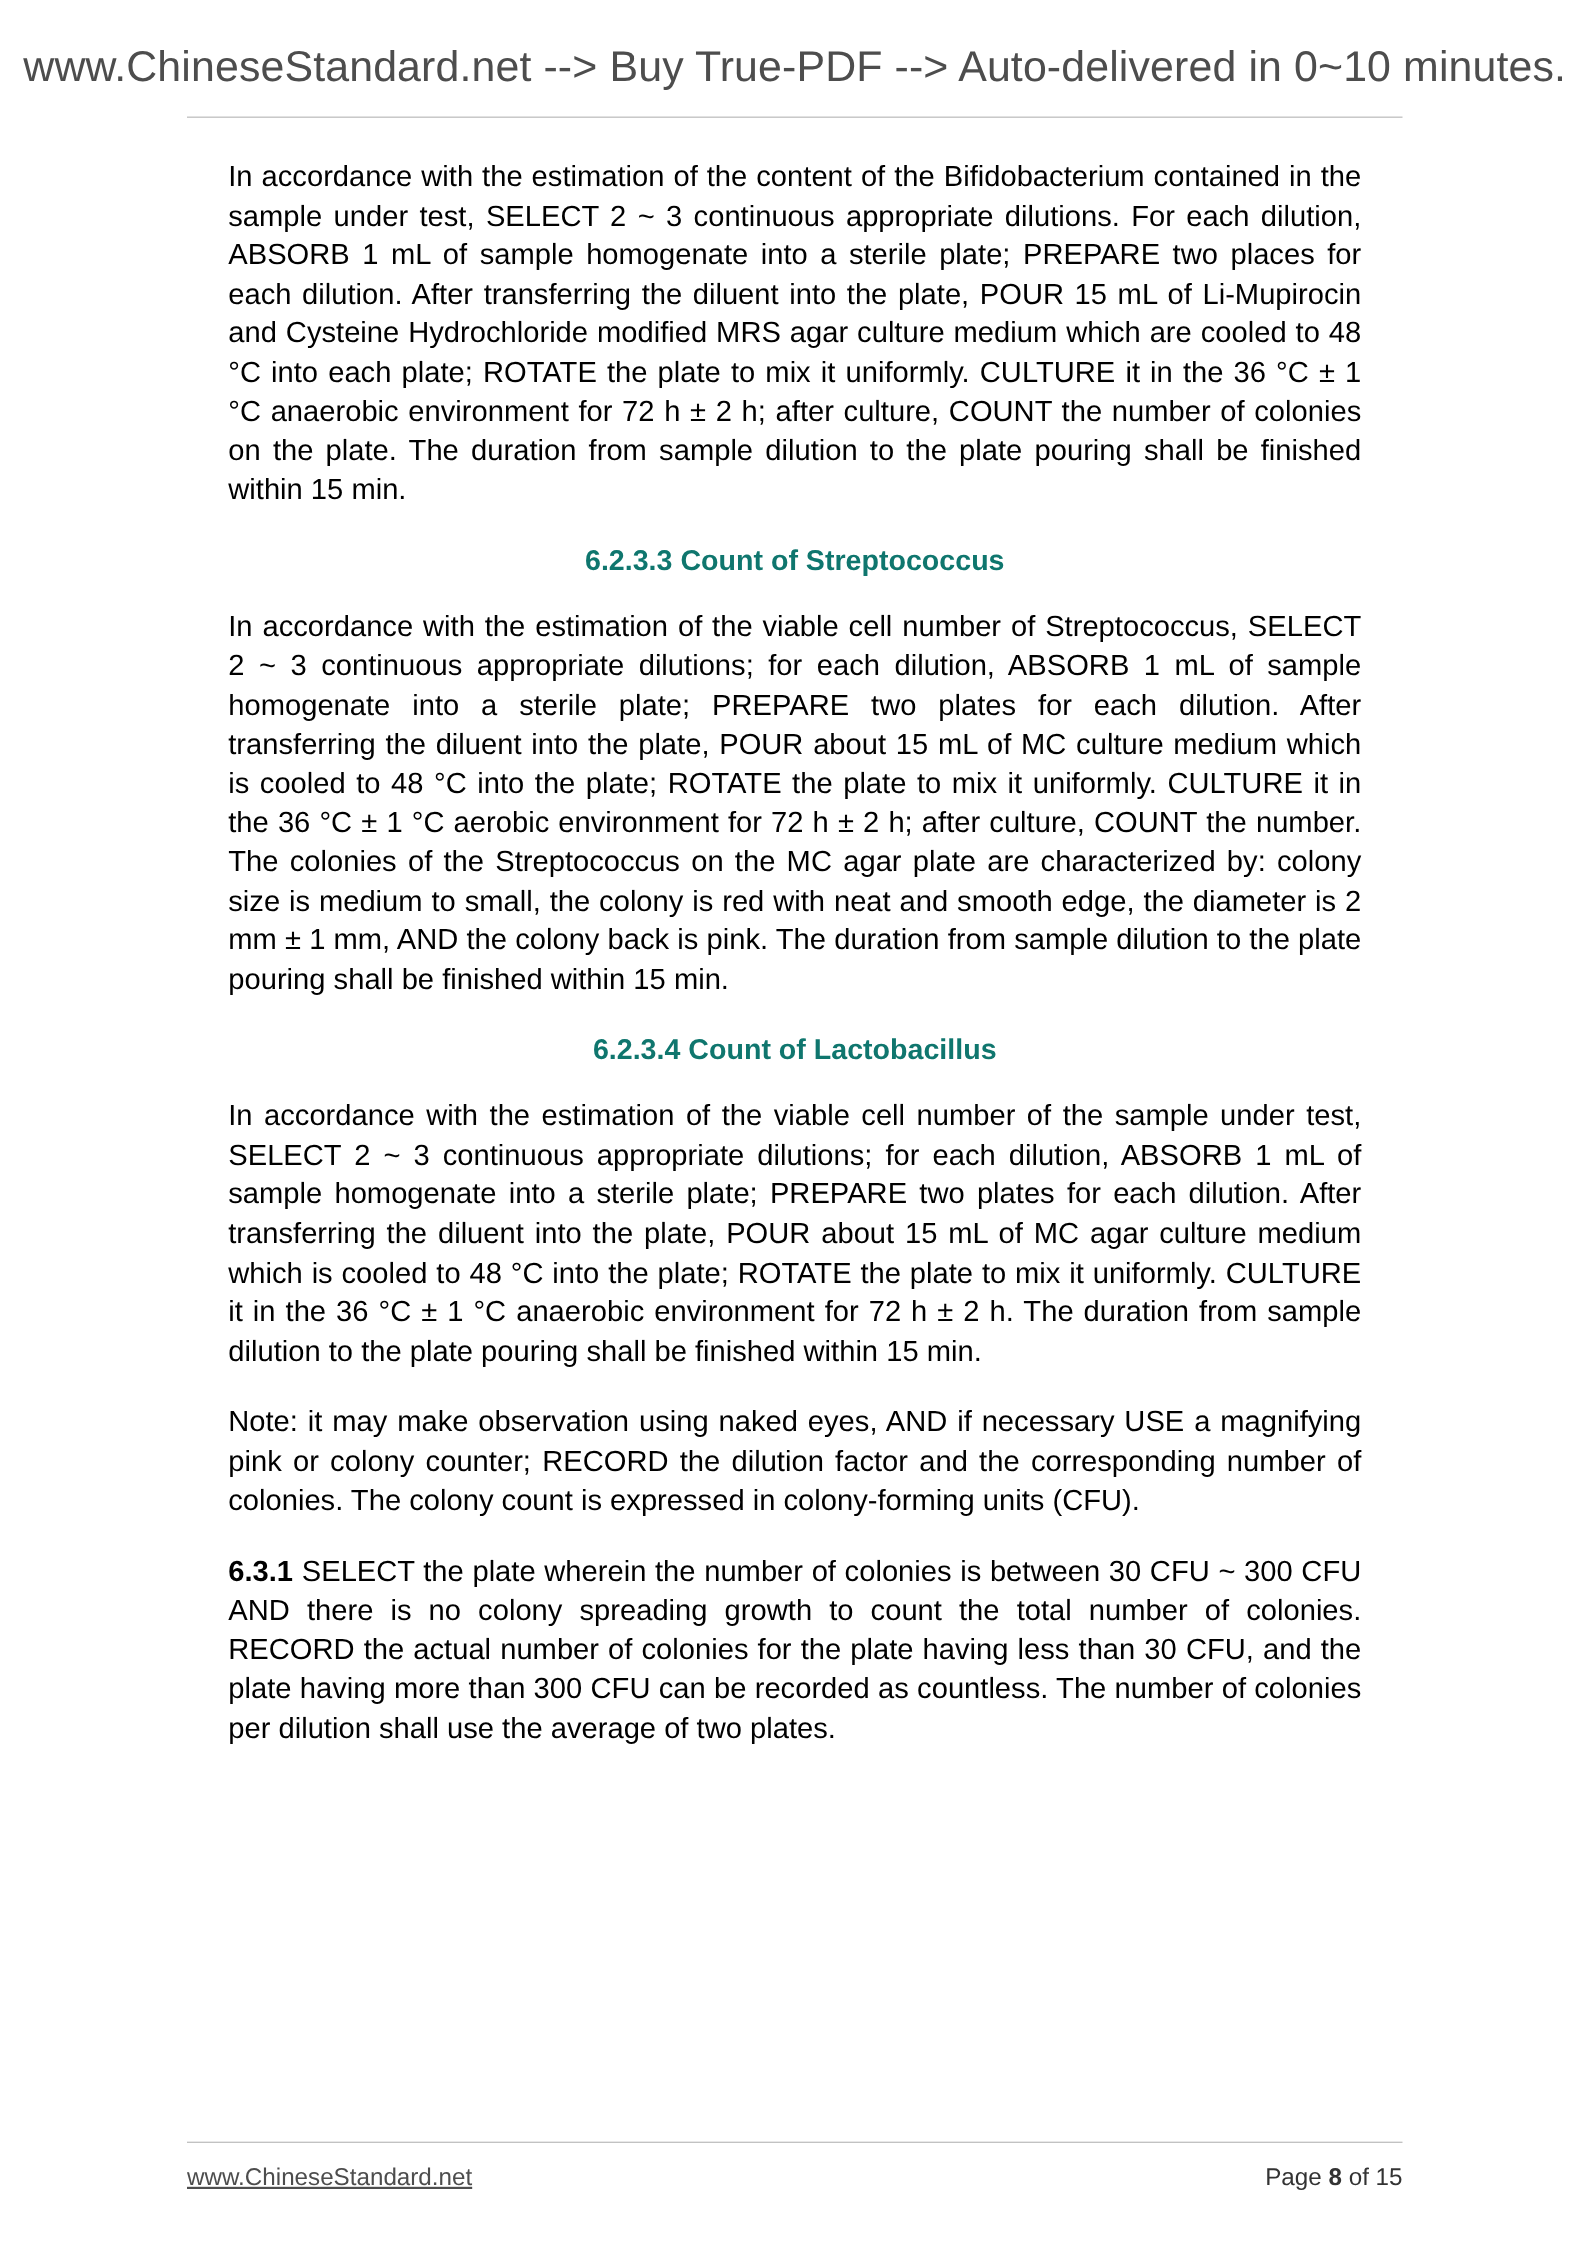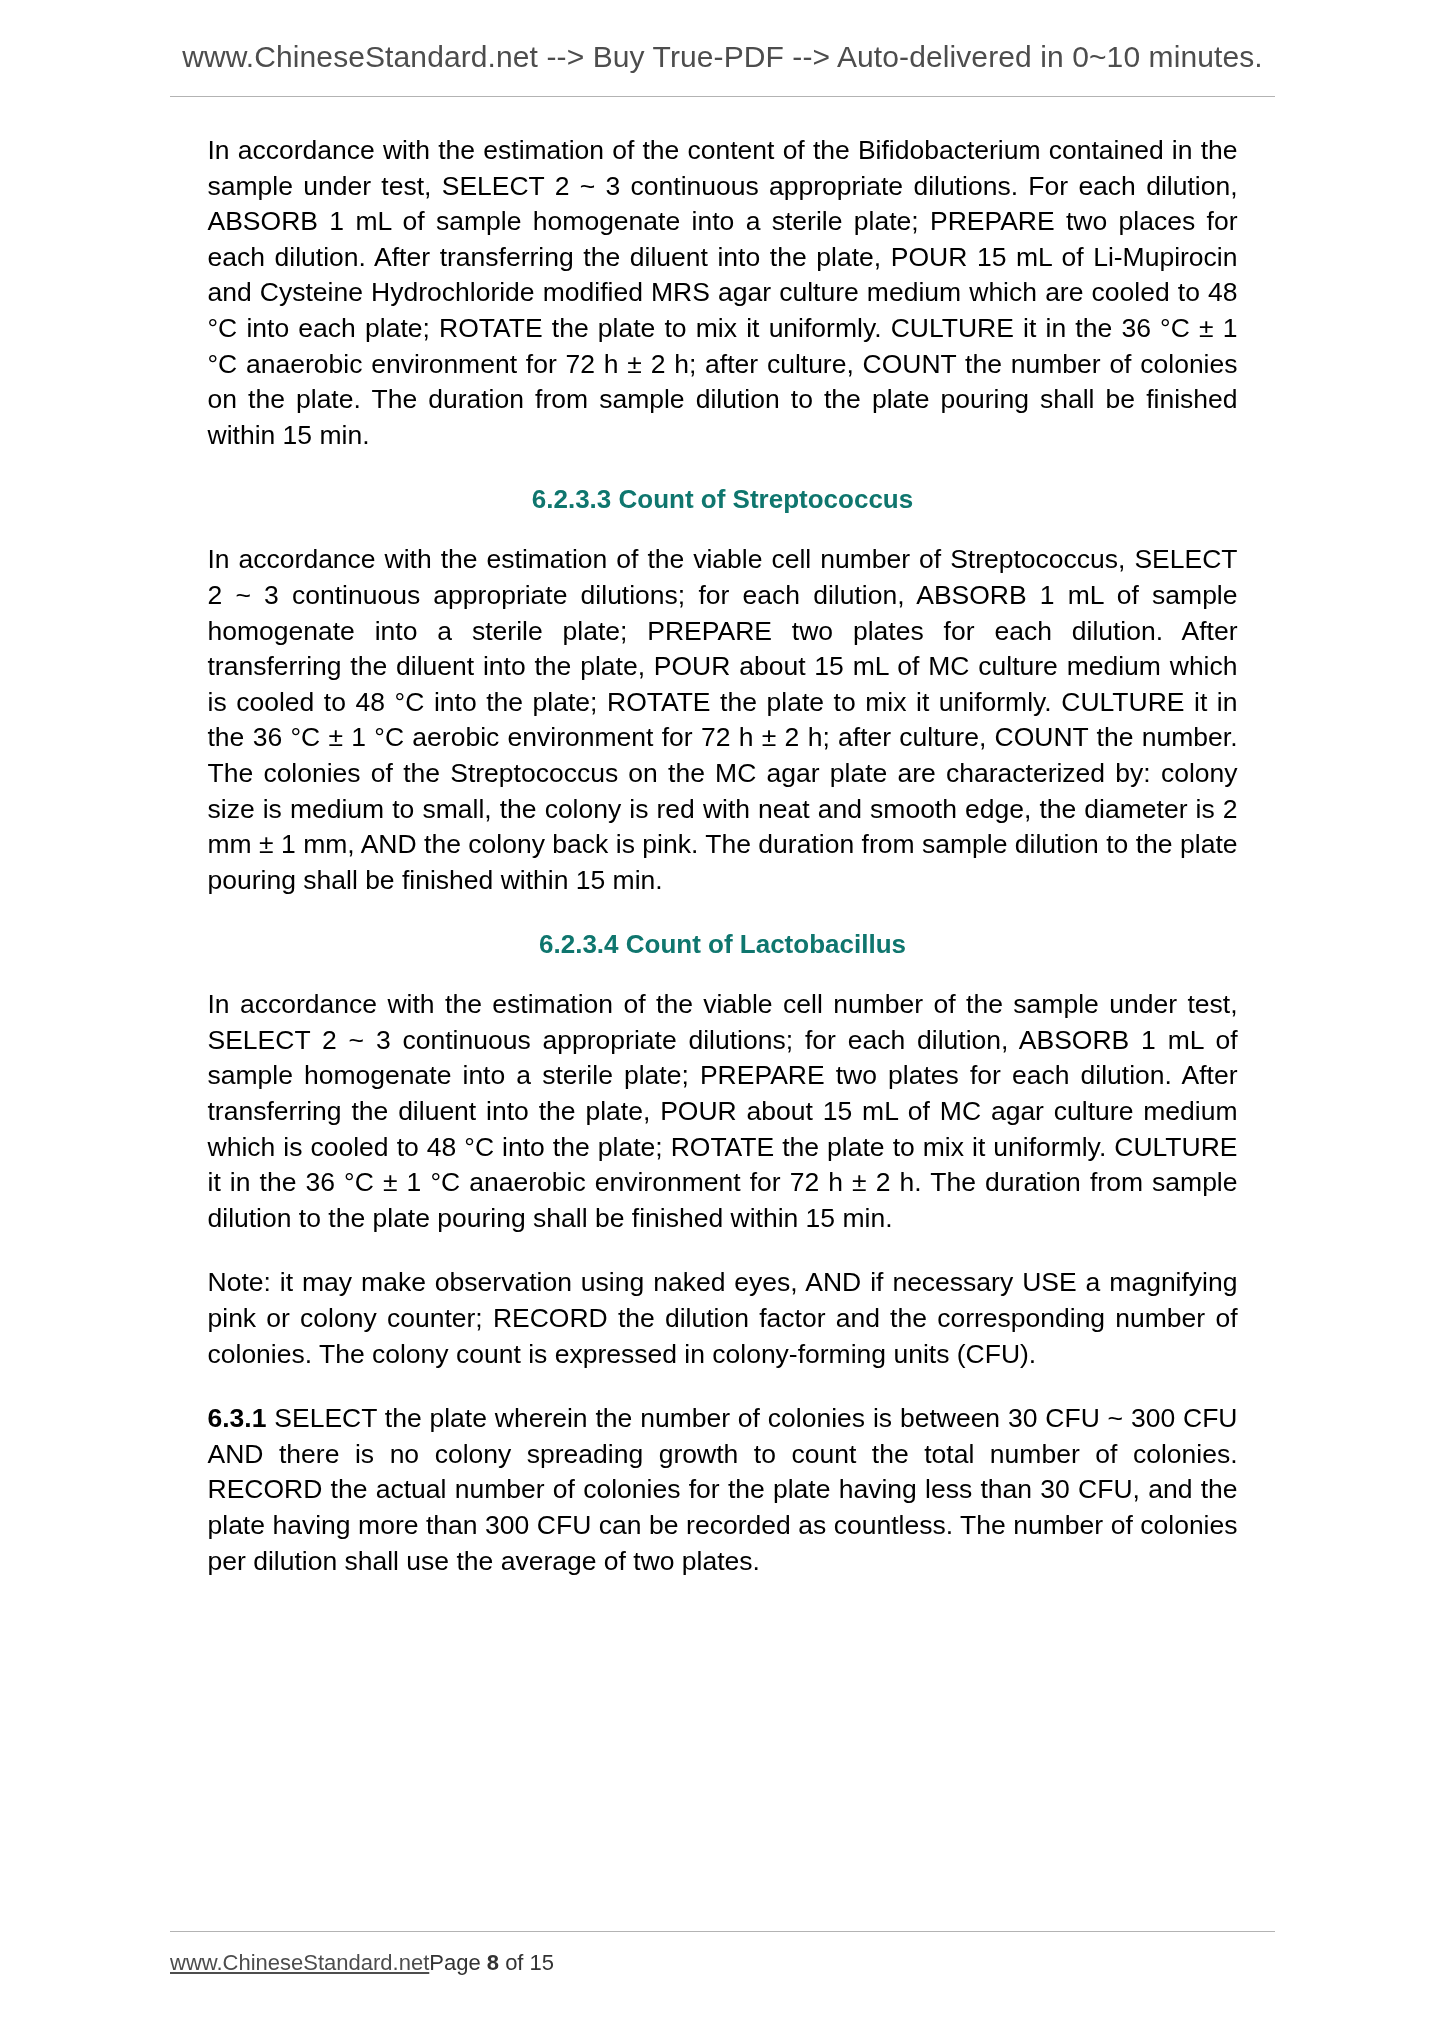--- a/index.html
+++ b/index.html
@@ -20,21 +20,21 @@
     box-sizing: border-box;
     overflow: hidden;
   }
 
   
   .header {
     padding-top: 40px;
   }
   .watermark-line {
     text-align: center;
-    font-size: 30px;
+    font-size: 39px;
     color: #4d4d4d;
     letter-spacing: 0.1px;
     white-space: nowrap;
   }
   .std-number {
     text-align: center;
     font-size: 20px;
     color: #595959;
     margin-top: 10px;
     letter-spacing: 0.2px;
@@ -79,22 +79,23 @@
     right: 0;
     bottom: 52px;
   }
   .footer-rule {
     width: 1105px;
     margin: 0 auto 18px auto;
     border-top: 1px solid #b3b3b3;
   }
   .footer-row {
     width: 1105px;
-    margin: 16px auto;
+    margin: 0 auto;
     display: flex;
+    justify-content: space-between;
     align-items: baseline;
     font-size: 22px;
     color: #4d4d4d;
   }
   .footer-link {
     text-decoration: underline;
     color: #4d4d4d;
     cursor: pointer;
   }
   .footer-page {

